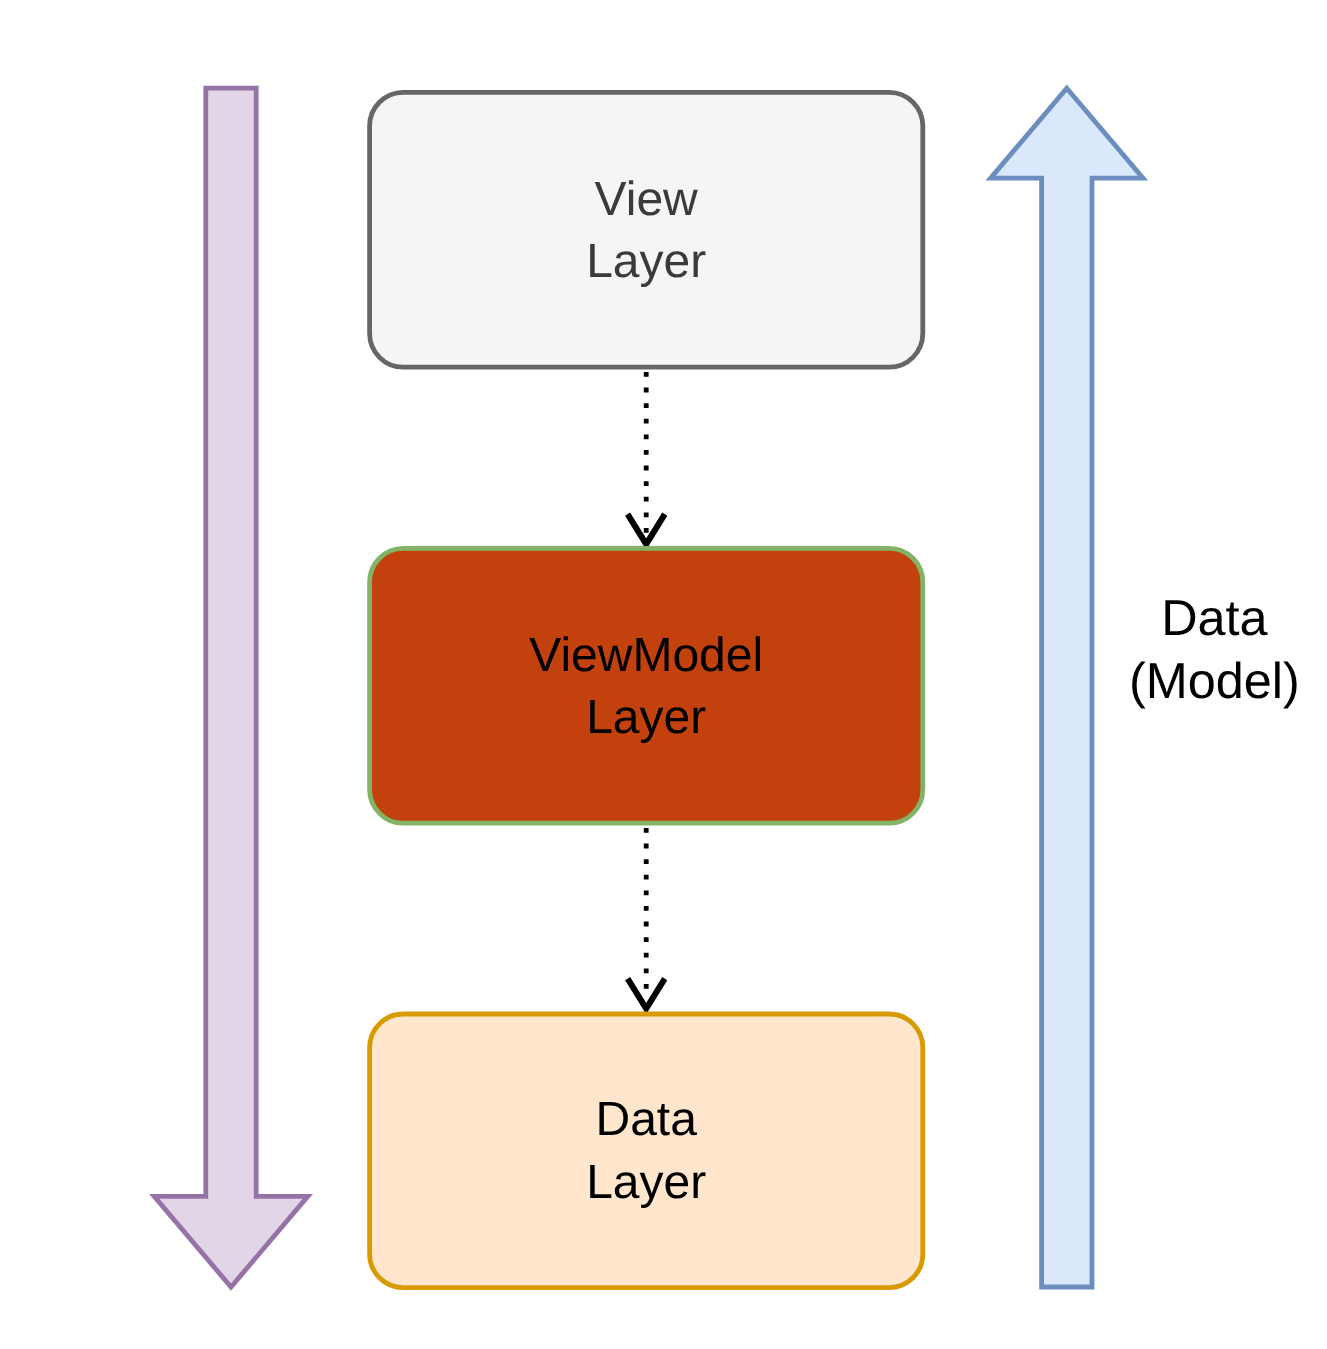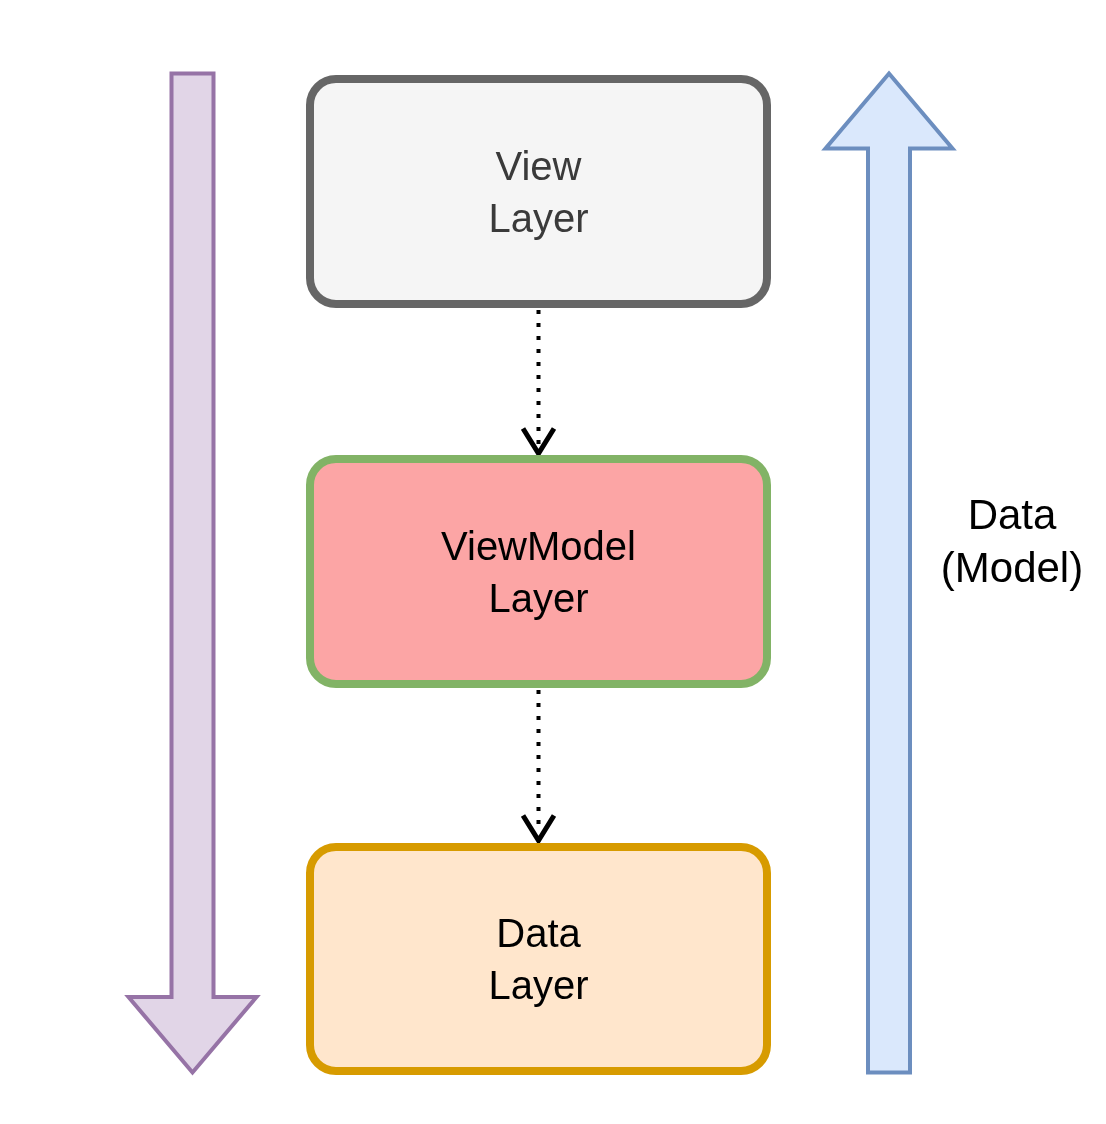--- a/index.html
+++ b/index.html
@@ -22,38 +22,38 @@
     width: 1106px;
     height: 1124px;
   }
   .layer-box {
     position: absolute;
     left: 306px;
     width: 465px;
     height: 233px;
     box-sizing: border-box;
     border-radius: 30px;
-    border: 8px solid #a3a3a3;
+    border: 4px solid #a3a3a3;
     display: flex;
     align-items: center;
     justify-content: center;
     text-align: center;
     font-size: 40px;
     line-height: 1.3;
     white-space: pre-line;
   }
   .box-view {
     top: 75px;
     background: #f5f5f5;
     border-color: #666666;
     color: #3a3a3a;
   }
   .box-viewmodel {
     top: 455px;
-    background: #fca5a5;
+    background: #c2410c;
     border-color: #82b366;
     color: #000000;
   }
   .box-data {
     top: 843px;
     height: 232px;
     background: #ffe6cc;
     border-color: #d79b00;
     color: #000000;
   }

